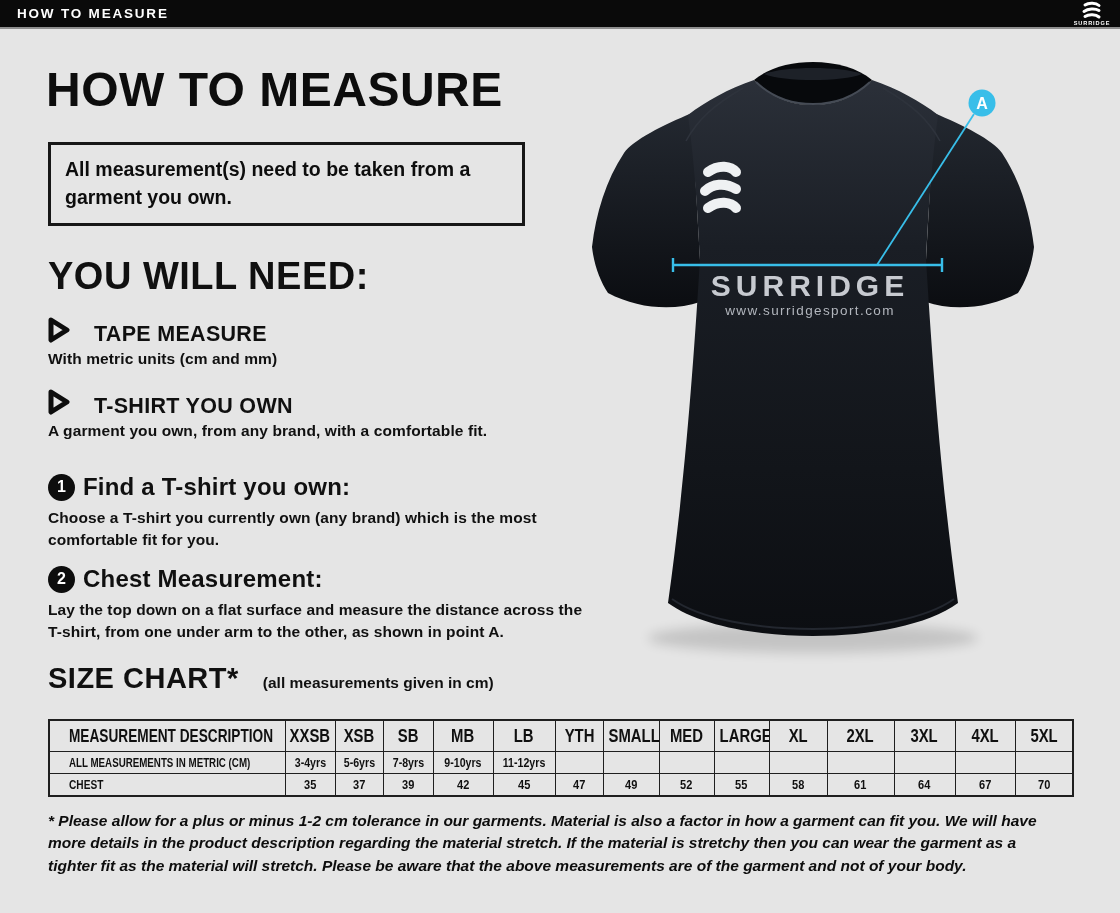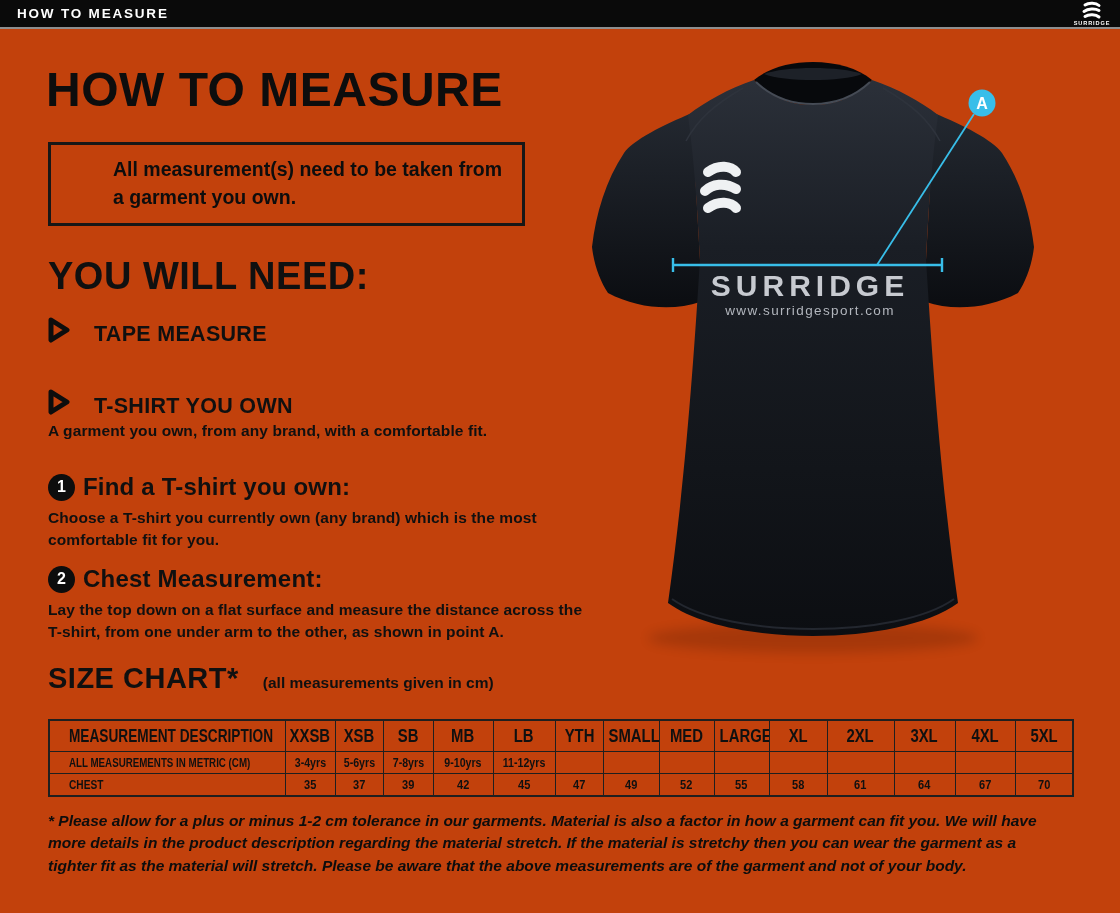--- a/index.html
+++ b/index.html
@@ -1,17 +1,17 @@
 <!DOCTYPE html>
 <html><head>
 <meta charset="utf-8">
 <style>
   html,body{margin:0;padding:0;background:#ffffff;}
   #canvas{
-    position:relative;width:1120px;height:913px;background:#c2410c;overflow:hidden;
+    position:relative;width:1120px;height:913px;background:#e5e5e5;overflow:hidden;
     font-family:"Liberation Sans","DejaVu Sans",sans-serif;color:#101010;
   }
   
   .topbar{
     position:absolute;left:0;top:0;width:1120px;height:27px;background:#0a0a0a;
     border-bottom:2px solid #8f8f8f;
   }
   .topbar-title{
     position:absolute;left:17px;top:0;height:27px;line-height:27px;
     color:#ffffff;font-size:13.5px;font-weight:700;letter-spacing:1.8px;
@@ -19,21 +19,21 @@
   .topbar-logo{position:absolute;right:5px;top:1px;}
   
   .page-title{
     position:absolute;left:46px;top:66px;font-size:48px;font-weight:900;
     letter-spacing:0.5px;line-height:1;color:#0d0d0d;
   }
   .notice-box{
     position:absolute;left:48px;top:142px;width:477px;box-sizing:border-box;
     border:3px solid #171717;padding:11px 14px 12px 14px;
   }
-  .notice-text{font-size:19.5px;font-weight:800;line-height:1.42;color:#0d0d0d;margin-left:48px;}
+  .notice-text{font-size:19.5px;font-weight:800;line-height:1.42;color:#0d0d0d;}
   .ywn-heading{
     position:absolute;left:48px;top:255px;font-size:38px;font-weight:900;letter-spacing:0.5px;
   }
   .need-item{position:absolute;left:48px;}
   .need-row{display:flex;align-items:flex-end;gap:24px;}
   .need-label{font-size:21.5px;font-weight:800;letter-spacing:0.3px;}
   .need-desc{font-size:15.5px;font-weight:700;margin-top:3px;letter-spacing:0.1px;}
   .step{position:absolute;left:48px;}
   .step-row{display:flex;align-items:center;gap:8px;}
   .step-badge{
@@ -97,20 +97,21 @@
 
   <div class="need-item" style="top:317px;">
     <div class="need-row">
       <span>
         <svg width="22" height="26" viewBox="0 0 22 26">
             <polygon points="3,3 19,13 3,23" fill="none" stroke="#0d0d0d" stroke-width="5" stroke-linejoin="round"></polygon>
           </svg>
       </span>
       <span class="need-label">TAPE MEASURE</span>
     </div>
+    <div class="need-desc">With metric units (cm and mm)</div>
   </div>
 
   <div class="need-item" style="top:389px;">
     <div class="need-row">
       <span>
         <svg width="22" height="26" viewBox="0 0 22 26">
             <polygon points="3,3 19,13 3,23" fill="none" stroke="#0d0d0d" stroke-width="5" stroke-linejoin="round"></polygon>
           </svg>
       </span>
       <span class="need-label">T-SHIRT YOU OWN</span>

